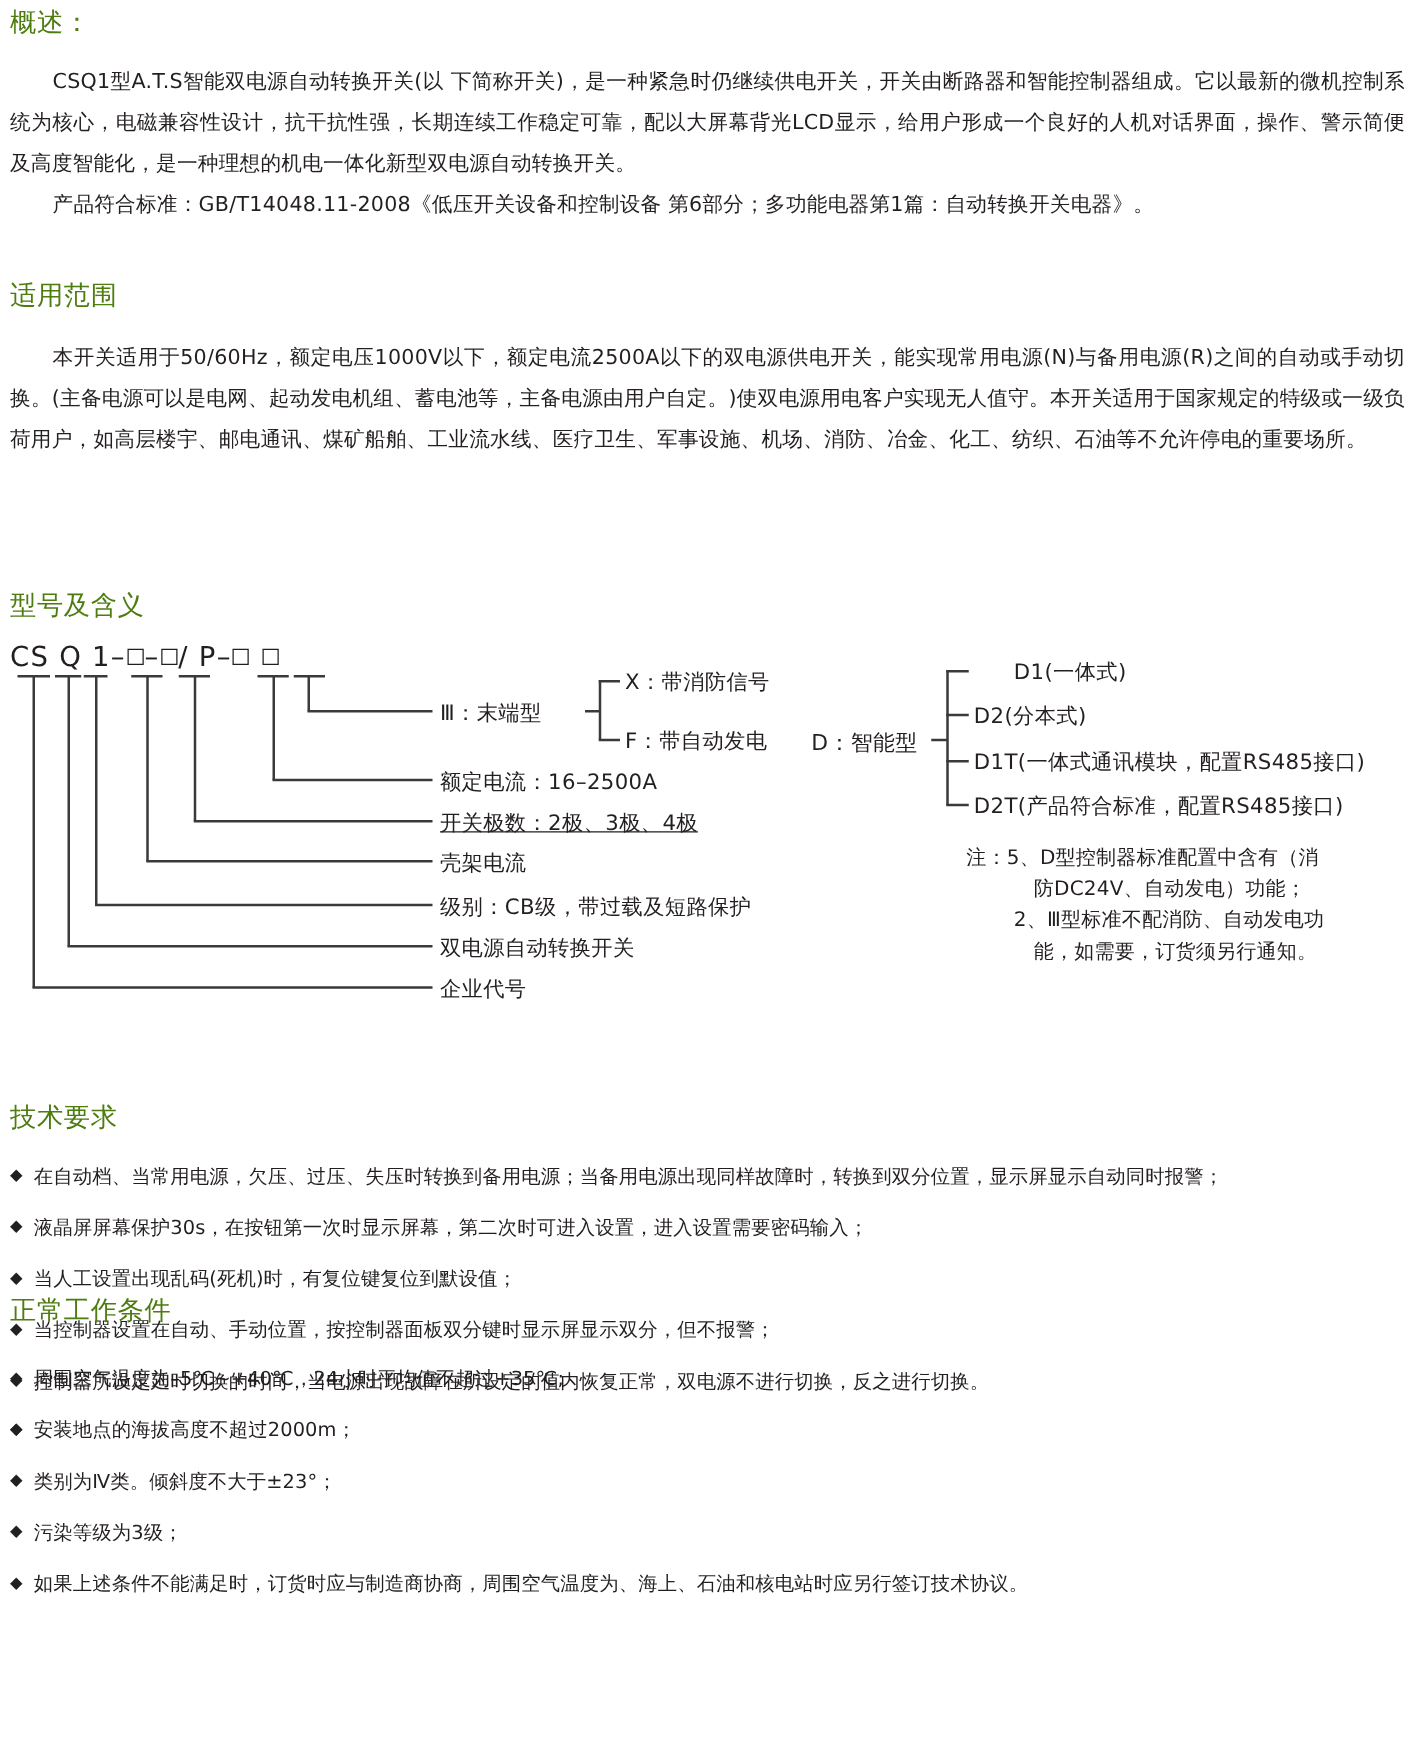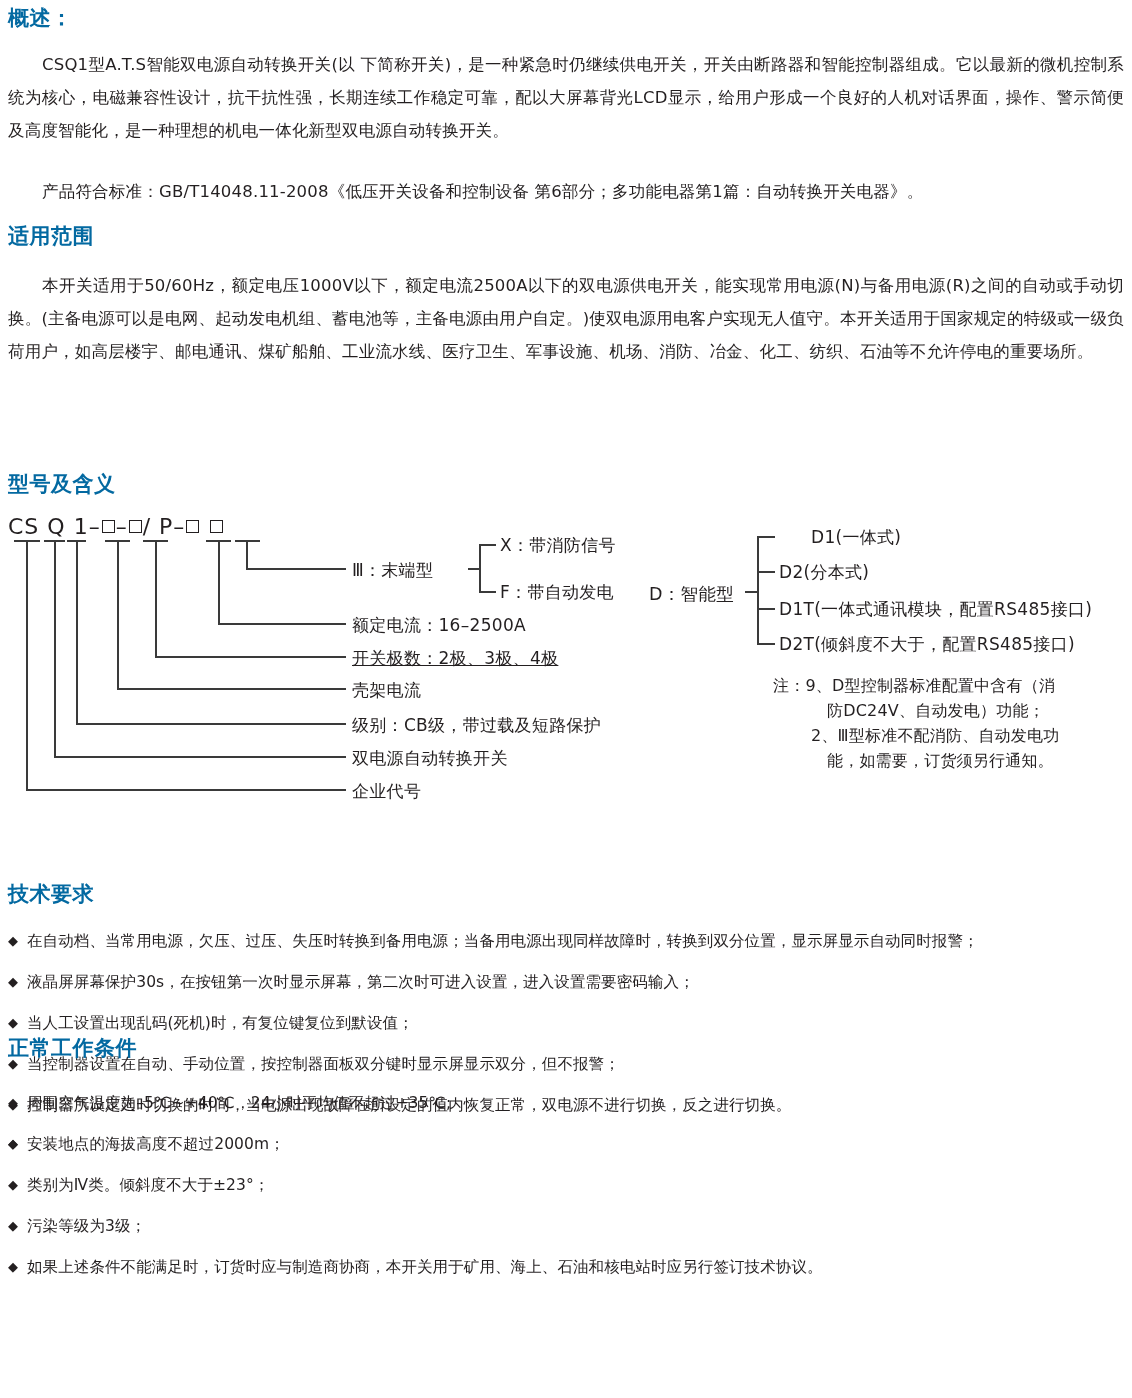--- a/index.html
+++ b/index.html
@@ -20,22 +20,22 @@
   .page {
     position: relative;
     width: 1132px;
     height: 1398px;
     padding: 0;
   }
 
   
   .h-section {
     font-size: 21px;
-    font-weight: 700;
-    color: #0369a1;
+    font-weight: 400;
+    color: #4d7c0f;
     letter-spacing: 0.5px;
     line-height: 1.2;
   }
 
   
   .para {
     font-size: 16.5px;
     line-height: 33px;
     color: #231f20;
     text-align: justify;
@@ -115,21 +115,21 @@
   }
 </style>
 </head>
 <body>
 
 <div class="page">
 
   <div style="position:absolute; left:8px; top:6px; width:1116px;">
     <div class="h-section">概述：</div>
     <div class="para" style="margin-top:17px; text-indent:34px;">CSQ1型A.T.S智能双电源自动转换开关(以 下简称开关)，是一种紧急时仍继续供电开关，开关由断路器和智能控制器组成。它以最新的微机控制系统为核心，电磁兼容性设计，抗干抗性强，长期连续工作稳定可靠，配以大屏幕背光LCD显示，给用户形成一个良好的人机对话界面，操作、警示简便及高度智能化，是一种理想的机电一体化新型双电源自动转换开关。</div>
-    <div class="para" style="text-indent:34px;margin-top:28px;">产品符合标准：GB/T14048.11-2008《低压开关设备和控制设备 第6部分；多功能电器第1篇：自动转换开关电器》。</div>
+    <div class="para" style="text-indent:34px;">产品符合标准：GB/T14048.11-2008《低压开关设备和控制设备 第6部分；多功能电器第1篇：自动转换开关电器》。</div>
   </div>
 
   <div style="position:absolute; left:8px; top:224px; width:1116px;">
     <div class="h-section">适用范围</div>
     <div class="para" style="margin-top:20px; text-indent:34px;">本开关适用于50/60Hz，额定电压1000V以下，额定电流2500A以下的双电源供电开关，能实现常用电源(N)与备用电源(R)之间的自动或手动切换。(主备电源可以是电网、起动发电机组、蓄电池等，主备电源由用户自定。)使双电源用电客户实现无人值守。本开关适用于国家规定的特级或一级负荷用户，如高层楼宇、邮电通讯、煤矿船舶、工业流水线、医疗卫生、军事设施、机场、消防、冶金、化工、纺织、石油等不允许停电的重要场所。</div>
   </div>
 
   <div style="position:absolute; left:8px; top:472px; width:1124px;">
     <div class="h-section">型号及含义</div>
   </div>
@@ -189,23 +189,23 @@
     <div class="dline v" style="left:757px; top:22px; height:108px;"></div>
 
     <div class="dline h" style="left:757px; top:22px;  width:18px;"></div>
     <div class="dline h" style="left:757px; top:57px;  width:18px;"></div>
     <div class="dline h" style="left:757px; top:94px;  width:18px;"></div>
     <div class="dline h" style="left:757px; top:129px; width:18px;"></div>
 
     <div class="sub-branch-label" style="left:779px; top:12px;margin-left:32px;">D1(一体式)</div>
     <div class="sub-branch-label" style="left:779px; top:47px;">D2(分本式)</div>
     <div class="sub-branch-label" style="left:779px; top:84px;">D1T(一体式通讯模块，配置RS485接口)</div>
-    <div class="sub-branch-label" style="left:779px; top:119px;">D2T(倾斜度不大于，配置RS485接口)</div>
-
-    <div class="note-block" style="left:773px; top:159px;">注：9、D型控制器标准配置中含有（消</div>
+    <div class="sub-branch-label" style="left:779px; top:119px;">D2T(产品符合标准，配置RS485接口)</div>
+
+    <div class="note-block" style="left:773px; top:159px;">注：5、D型控制器标准配置中含有（消</div>
     <div class="note-block" style="left:827px; top:184px;">防DC24V、自动发电）功能；</div>
     <div class="note-block" style="left:811px; top:209px;">2、Ⅲ型标准不配消防、自动发电功</div>
     <div class="note-block" style="left:827px; top:234px;">能，如需要，订货须另行通知。</div>
   </div>
 
   <div style="position:absolute; left:8px; top:882px; width:1120px;">
     <div class="h-section">技术要求</div>
     <ul class="bullet-list" style="margin-top:22px;">
       <li class="bullet-item">
         <span class="dia">◆</span>
@@ -247,18 +247,18 @@
       <li class="bullet-item">
         <span class="dia">◆</span>
         <span>类别为Ⅳ类。倾斜度不大于±23°；</span>
       </li>
       <li class="bullet-item">
         <span class="dia">◆</span>
         <span>污染等级为3级；</span>
       </li>
       <li class="bullet-item">
         <span class="dia">◆</span>
-        <span>如果上述条件不能满足时，订货时应与制造商协商，本开关用于矿用、海上、石油和核电站时应另行签订技术协议。</span>
+        <span>如果上述条件不能满足时，订货时应与制造商协商，周围空气温度为、海上、石油和核电站时应另行签订技术协议。</span>
       </li>
     </ul>
   </div>
 
 </div>
 
 </body></html>

